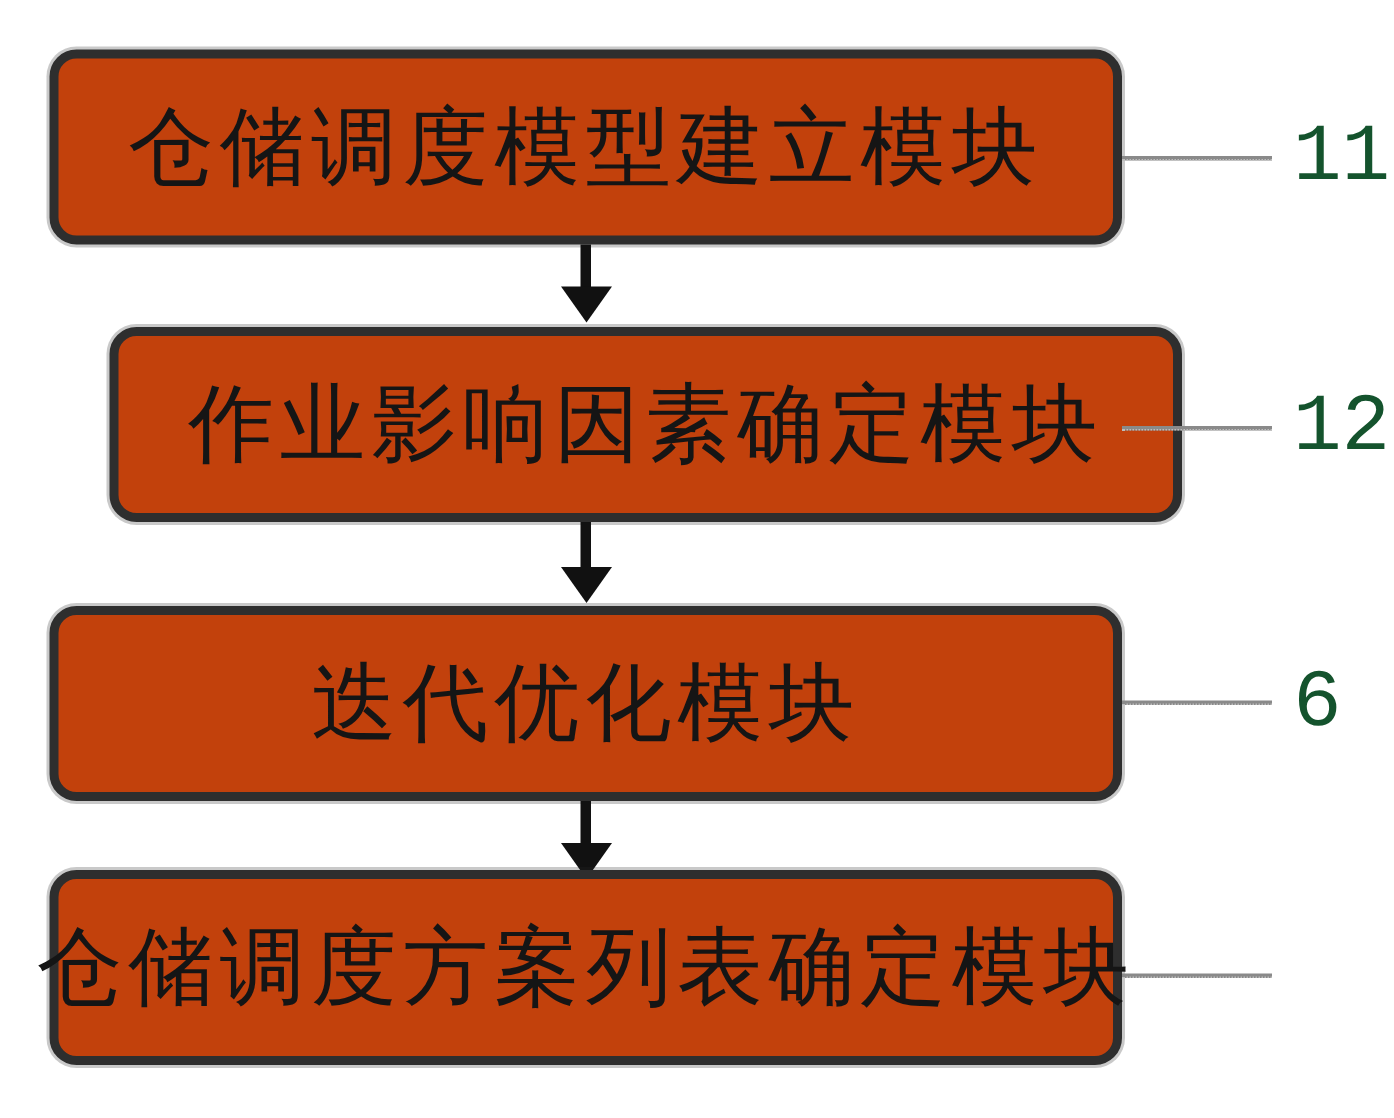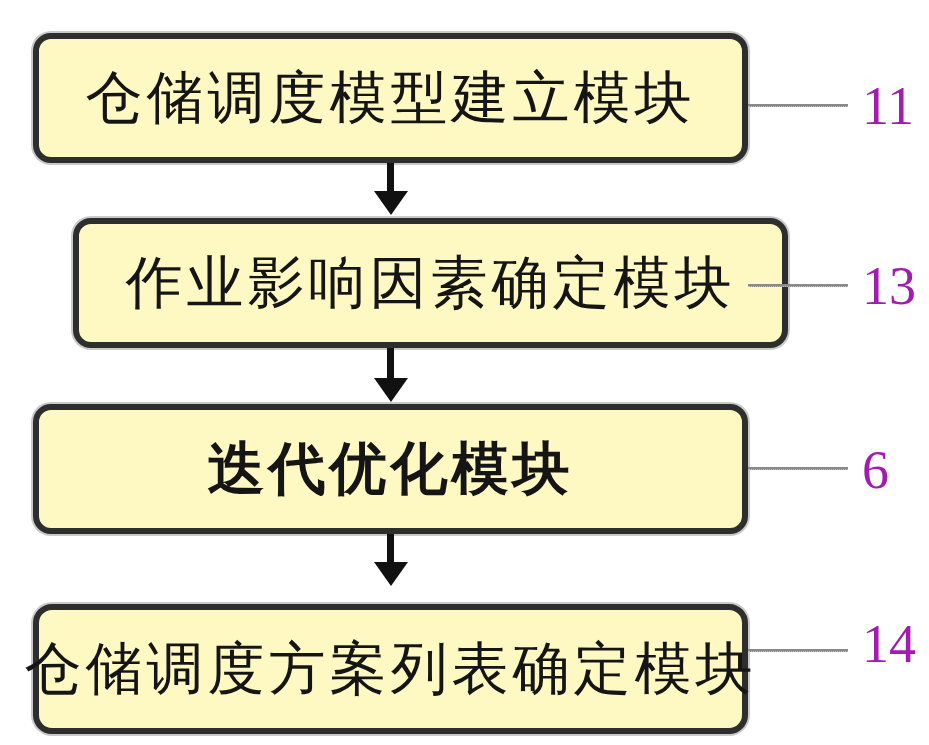--- a/index.html
+++ b/index.html
@@ -16,38 +16,38 @@
     overflow: hidden;
   }
   .module-box {
     position: absolute;
     left: 33px;
     width: 715px;
     height: 130px;
     box-sizing: border-box;
     border: 6px solid #2e2e2e;
     border-radius: 18px;
-    background: #fef9c3;
+    background: #c2410c;
     box-shadow: 0 0 0 2px rgba(40,40,40,0.25);
     display: flex;
     align-items: center;
     justify-content: center;
   }
   .module-label {
     font-size: 57px;
     letter-spacing: 4px;
     color: #151515;
     white-space: nowrap;
     font-family: "Liberation Serif", serif;
     text-align: center;
   }
   .box-1 { top: 33px; }
   .box-2 { top: 218px; margin-left: 40px; }
-  .box-3 { top: 404px; font-weight: bold; }
-  .box-4 { top: 604px; border-radius: 19px; }
+  .box-3 { top: 404px; }
+  .box-4 { top: 580px; }
 
   .arrow {
     position: absolute;
     left: 0;
     top: 0;
     width: 929px;
     height: 0;
   }
   .arrow-shaft {
     position: absolute;
@@ -82,22 +82,22 @@
   .conn-1 { top: 104px; }
   .conn-2 { top: 284px; }
   .conn-3 { top: 467px; }
   .conn-4 { top: 649px; }
 
   .ref-label {
     position: absolute;
     left: 862px;
     width: 62px;
     font-size: 54px;
-    color: #a21caf;
-    font-family: Liberation Serif, serif;
+    color: #14532d;
+    font-family: Liberation Mono, monospace;
     text-align: left;
     line-height: 1;
   }
   .ref-1 { top: 79px; }
   .ref-2 { top: 259px; }
   .ref-3 { top: 443px; }
   .ref-4 { top: 617px; }
 </style>
 </head>
 <body>
@@ -112,21 +112,21 @@
 
   <div class="arrow">
     <div class="arrow-shaft shaft-1"></div>
     <div class="arrow-head head-1"></div>
   </div>
 
   <div class="module-box box-2">
     <span class="module-label">作业影响因素确定模块</span>
   </div>
   <div class="connector conn-2"></div>
-  <div class="ref-label ref-2">13</div>
+  <div class="ref-label ref-2">12</div>
 
   <div class="arrow">
     <div class="arrow-shaft shaft-2"></div>
     <div class="arrow-head head-2"></div>
   </div>
 
   <div class="module-box box-3">
     <span class="module-label">迭代优化模块</span>
   </div>
   <div class="connector conn-3"></div>
@@ -134,15 +134,14 @@
 
   <div class="arrow">
     <div class="arrow-shaft shaft-3"></div>
     <div class="arrow-head head-3"></div>
   </div>
 
   <div class="module-box box-4">
     <span class="module-label">仓储调度方案列表确定模块</span>
   </div>
   <div class="connector conn-4"></div>
-  <div class="ref-label ref-4">14</div>
 
 </div>
 
 </body></html>

